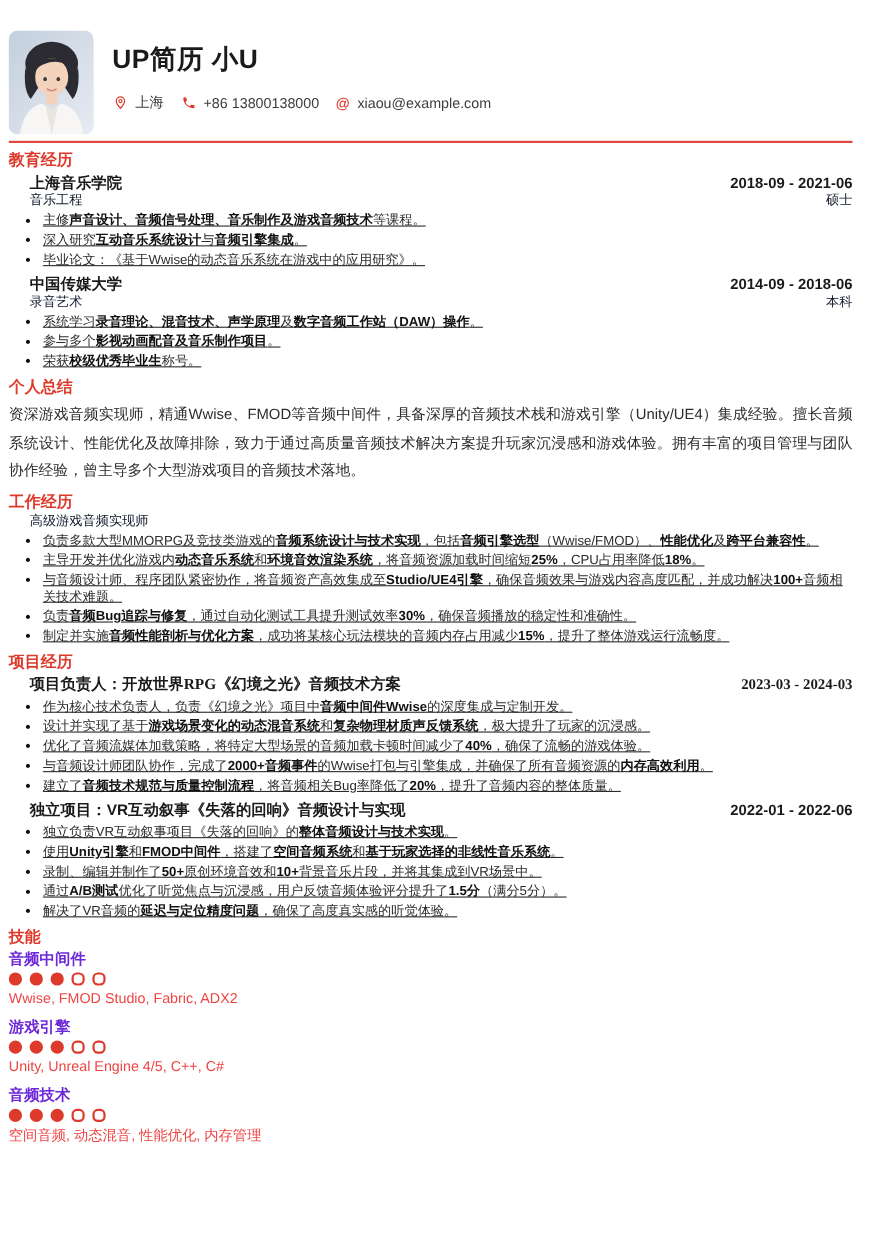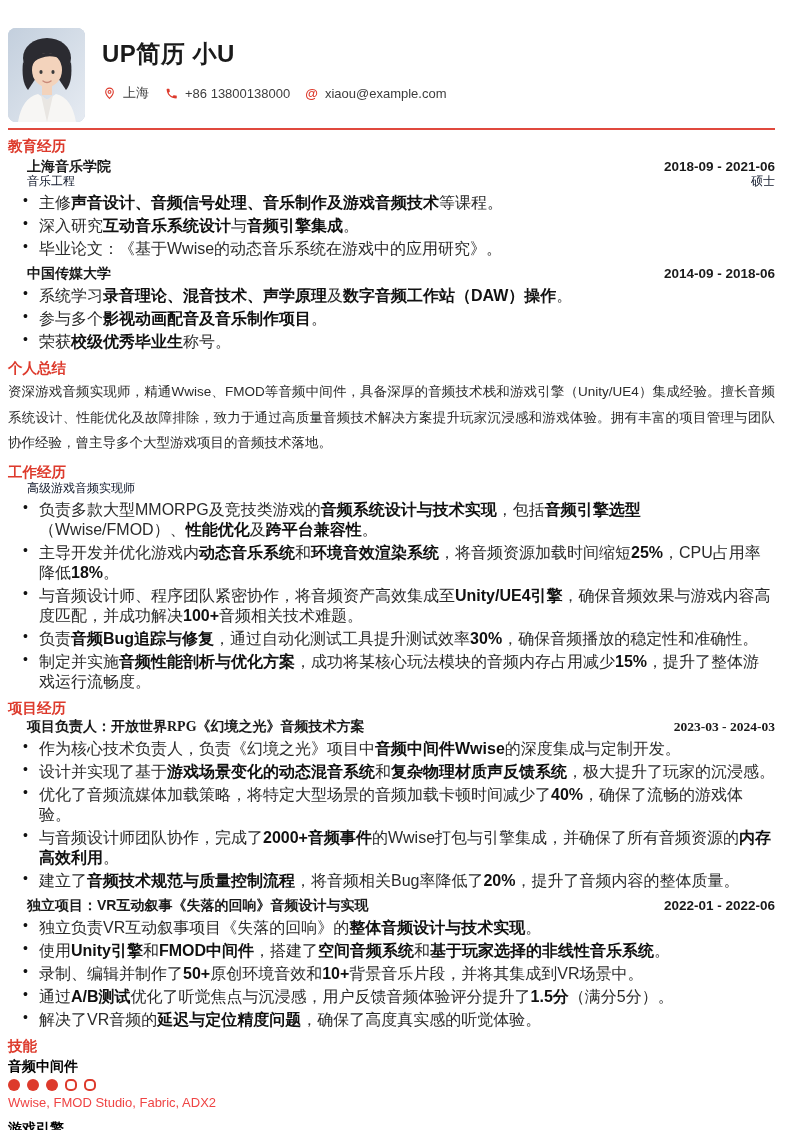--- a/index.html
+++ b/index.html
@@ -31,32 +31,32 @@
   .section-title { color:var(--accent); font-size:14.5px; font-weight:700; line-height:1.15; margin-top:8px; }
   .entry-head, .entry-sub { display:flex; justify-content:space-between; align-items:baseline;margin-left:19px; }
   .entry-head { margin-top:6px; }
   .entry-title { font-size:14px; font-weight:700; color:#1a1a1a; line-height:1.15; }
   .entry-date  { font-size:13.5px; font-weight:700; color:#1a1a1a; white-space:nowrap; line-height:1.15;text-align:right; }
   .entry-sub { margin-top:1px; }
   .entry-role, .entry-degree { font-size:12px; color:#0f172a; line-height:1.15; }
 
   ul.bullets { list-style:none; margin:4px 0 0 0; padding-left:31px; }
   ul.bullets li {
-    position:relative; font-size:16px; line-height:1.25; margin-bottom:3px; color:#2b2b2b;
+    position:relative; font-size:12px; line-height:1.25; margin-bottom:3px; color:#2b2b2b;text-decoration:underline;
   }
   ul.bullets li::before {
     content:"•"; position:absolute; left:-16px; top:-1px; font-size:14px; color:#111;
   }
   b { font-weight:700; color:#111; }
 
   .summary-text { font-size:13.5px; line-height:1.9; margin-top:3px; color:#2b2b2b; text-align:justify; }
 
   
   .skill-group { margin-top:8px; }
-  .skill-name { font-size:14px; font-weight:700; color:#000000; line-height:1.15; }
+  .skill-name { font-size:14px; font-weight:700; color:#6d28d9; line-height:1.15; }
   .dots { display:flex; gap:7px; margin:5px 0 4px 0; }
   .dot { width:12px; height:12px; border-radius:50%; background:var(--accent); }
   .dot.empty { background:#fff; border:2.5px solid var(--accent); border-radius:5px; }
   .skill-detail { font-size:13px; color:#ef4444; line-height:1.3; }
 </style>
 </head>
 <body>
 
 <div class="page">
 
@@ -124,20 +124,24 @@
         <li>深入研究<b>互动音乐系统设计</b>与<b>音频引擎集成</b>。</li>
         <li>毕业论文：《基于Wwise的动态音乐系统在游戏中的应用研究》。</li>
       </ul>
     </div>
 
     <div>
       <div class="entry-head">
         <span class="entry-title">中国传媒大学</span>
         <span class="entry-date">2014-09 - 2018-06</span>
       </div>
+      <div class="entry-sub">
+        <span class="entry-role">录音艺术</span>
+        <span class="entry-degree">本科</span>
+      </div>
       <ul class="bullets">
         <li>系统学习<b>录音理论、混音技术、声学原理</b>及<b>数字音频工作站（DAW）操作</b>。</li>
         <li>参与多个<b>影视动画配音及音乐制作项目</b>。</li>
         <li>荣获<b>校级优秀毕业生</b>称号。</li>
       </ul>
     </div>
   </div>
 
   <div>
     <div class="section-title">个人总结</div>
@@ -146,21 +150,21 @@
 
   <div>
     <div class="section-title">工作经历</div>
     <div>
       <div class="entry-sub">
         <span class="entry-role">高级游戏音频实现师</span>
       </div>
       <ul class="bullets">
         <li>负责多款大型MMORPG及竞技类游戏的<b>音频系统设计与技术实现</b>，包括<b>音频引擎选型</b>（Wwise/FMOD）、<b>性能优化</b>及<b>跨平台兼容性</b>。</li>
         <li>主导开发并优化游戏内<b>动态音乐系统</b>和<b>环境音效渲染系统</b>，将音频资源加载时间缩短<b>25%</b>，CPU占用率降低<b>18%</b>。</li>
-        <li>与音频设计师、程序团队紧密协作，将音频资产高效集成至<b>Unity/UE4引擎</b>，确保音频效果与游戏内容高度匹配，并成功解决<b>100+</b>音频相关技术难题。</li>
+        <li>与音频设计师、程序团队紧密协作，将音频资产高效集成至<b>Studio/UE4引擎</b>，确保音频效果与游戏内容高度匹配，并成功解决<b>100+</b>音频相关技术难题。</li>
         <li>负责<b>音频Bug追踪与修复</b>，通过自动化测试工具提升测试效率<b>30%</b>，确保音频播放的稳定性和准确性。</li>
         <li>制定并实施<b>音频性能剖析与优化方案</b>，成功将某核心玩法模块的音频内存占用减少<b>15%</b>，提升了整体游戏运行流畅度。</li>
       </ul>
     </div>
   </div>
 
   <div>
     <div class="section-title">项目经历</div>
 
     <div>

